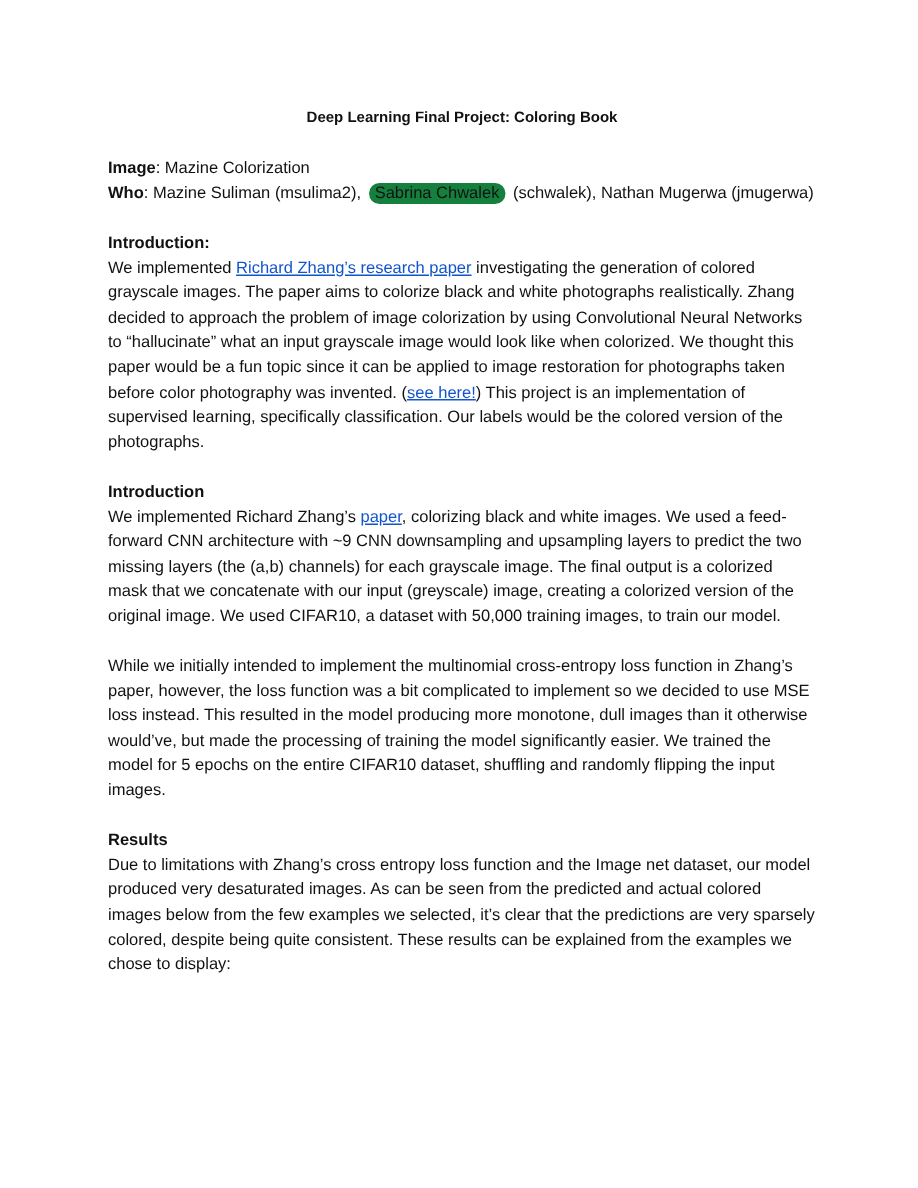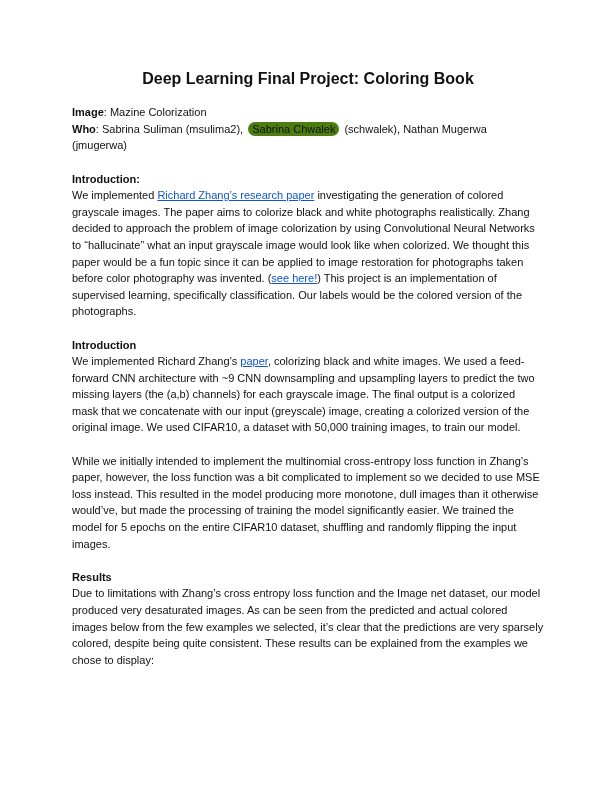--- a/index.html
+++ b/index.html
@@ -2,36 +2,36 @@
 <html><head>
   <meta charset="utf-8">
   <style>
     html, body { margin: 0; padding: 0; background: #ffffff; }
     body {
       width: 612px; height: 792px; position: relative; overflow: hidden;
       font-family: "Liberation Sans", "DejaVu Sans", sans-serif;
       color: #111111;
     }
     .page { position: absolute; left: 72px; top: 71px; width: 472px; font-size: 11px; line-height: 16.6px; }
-    .doc-title { text-align: center; font-weight: bold; font-size: 16px; margin: 0 0 16.6px 0; }
+    .doc-title { text-align: center; font-weight: bold; font-size: 10px; margin: 0 0 16.6px 0; }
     p { margin: 0; }
     .gap { height: 16.6px; }
     .label { font-weight: bold; }
     a { color: #1155cc; text-decoration: underline; }
-    .chip { background: #4d7c0f; border-radius: 7px; padding: 1px 4px; margin: 0 2px; }
+    .chip { background: #15803d; border-radius: 7px; padding: 1px 4px; margin: 0 2px; }
     .heading { font-weight: bold; }
   </style>
 </head>
 <body>
 
 <div class="page">
   <p class="doc-title">Deep Learning Final Project: Coloring Book</p>
 
   <p><span class="label">Image</span><span>: Mazine Colorization</span></p>
-  <p><span class="label">Who</span><span>: Sabrina Suliman (msulima2),</span> <span class="chip">Sabrina Chwalek</span> <span>(schwalek), Nathan Mugerwa (jmugerwa)</span></p>
+  <p><span class="label">Who</span><span>: Mazine Suliman (msulima2),</span> <span class="chip">Sabrina Chwalek</span> <span>(schwalek), Nathan Mugerwa (jmugerwa)</span></p>
 
   <div class="gap"></div>
 
   <p class="heading">Introduction:</p>
   <p><span>We implemented </span><a href="#">Richard Zhang’s research paper</a><span> investigating the generation of colored grayscale images.  The paper aims to colorize black and white photographs realistically. Zhang decided to approach the problem of image colorization by using Convolutional Neural Networks to “hallucinate” what an input grayscale image would look like when colorized. We thought this paper would be a fun topic since it can be applied to image restoration for photographs taken before color photography was invented. (</span><a href="#">see here!</a><span>) This project is an implementation of supervised learning, specifically classification. Our labels would be the colored version of the photographs.</span></p>
 
   <div class="gap"></div>
 
   <p class="heading">Introduction</p>
   <p><span>We implemented Richard Zhang’s </span><a href="#">paper</a><span>, colorizing black and white images. We used a feed-forward CNN architecture with ~9 CNN downsampling and upsampling layers to predict the two missing layers (the (a,b) channels) for each grayscale image. The final output is a colorized mask that we concatenate with our input (greyscale) image, creating a colorized version of the original image. We used CIFAR10, a dataset with 50,000 training images, to train our model.</span></p>

